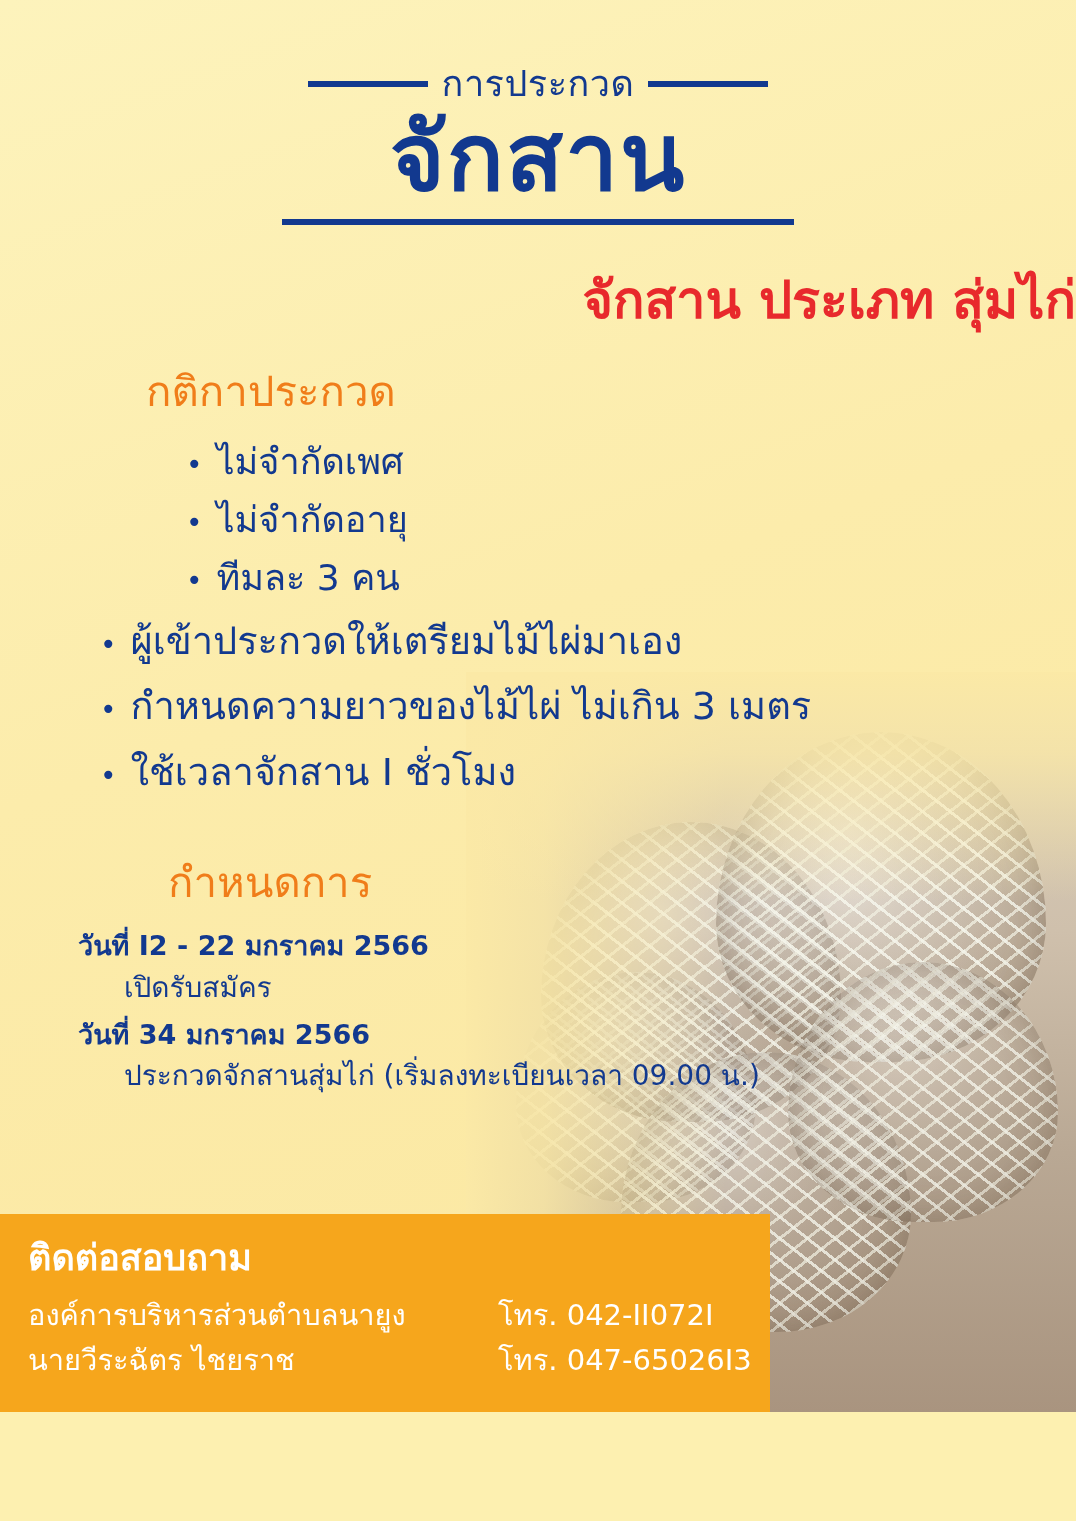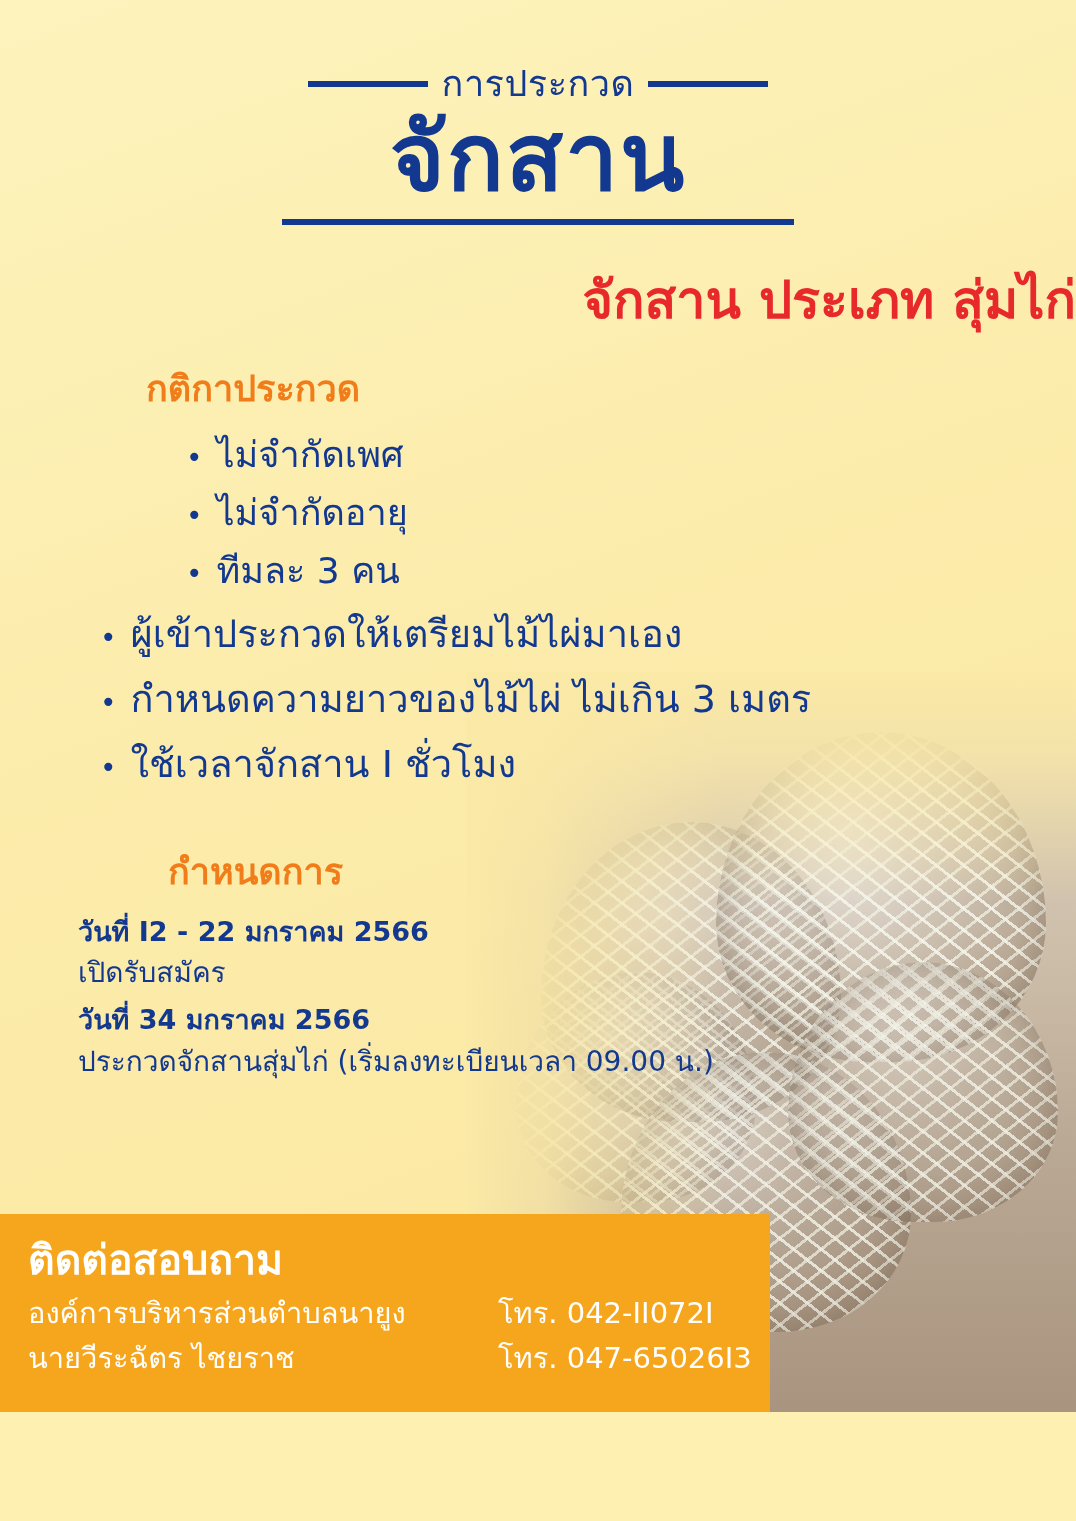--- a/index.html
+++ b/index.html
@@ -117,22 +117,22 @@
     font-weight: bold;
     color: #e8292c;
     line-height: 1.2;
     text-align: right;
   }
 
   
   .section-heading {
     position: relative;
     z-index: 3;
-    font-size: 36px;
-    font-weight: bold;
+    font-size: 42px;
+    font-weight: normal;
     color: #f07d1a;
     line-height: 1.2;
   }
   #rules-heading { margin: 36px 0 0 146px; }
   #schedule-heading { margin: 58px 0 0 168px; }
 
   .rules {
     position: relative;
     z-index: 3;
     list-style: none;
@@ -170,44 +170,45 @@
     color: #12398f;
   }
   .sched-date {
     font-size: 27px;
     font-weight: bold;
     line-height: 1.5;
   }
   .sched-desc {
     font-size: 28px;
     line-height: 1.5;
+    margin-left: 46px;
   }
   .sched-block + .sched-block { margin-top: 6px; }
 
   
   .footer {
     position: absolute;
     left: 0;
     bottom: 0;
     width: 770px;
     height: 198px;
     background: #f6a61c;
     z-index: 5;
   }
   .footer-inner {
     padding: 22px 0 0 28px;
     color: #ffffff;
   }
   .footer-title {
-    font-size: 41px;
+    font-size: 36px;
     font-weight: bold;
     line-height: 1.2;
   }
   .footer-grid {
-    margin-top: 6px;
+    margin-top: 14px;
     display: flex;
   }
   .footer-col-left { width: 470px; }
   .footer-col-right { width: 260px; }
   .footer-line {
     font-size: 29px;
     line-height: 1.55;
   }
 </style>
 </head>

